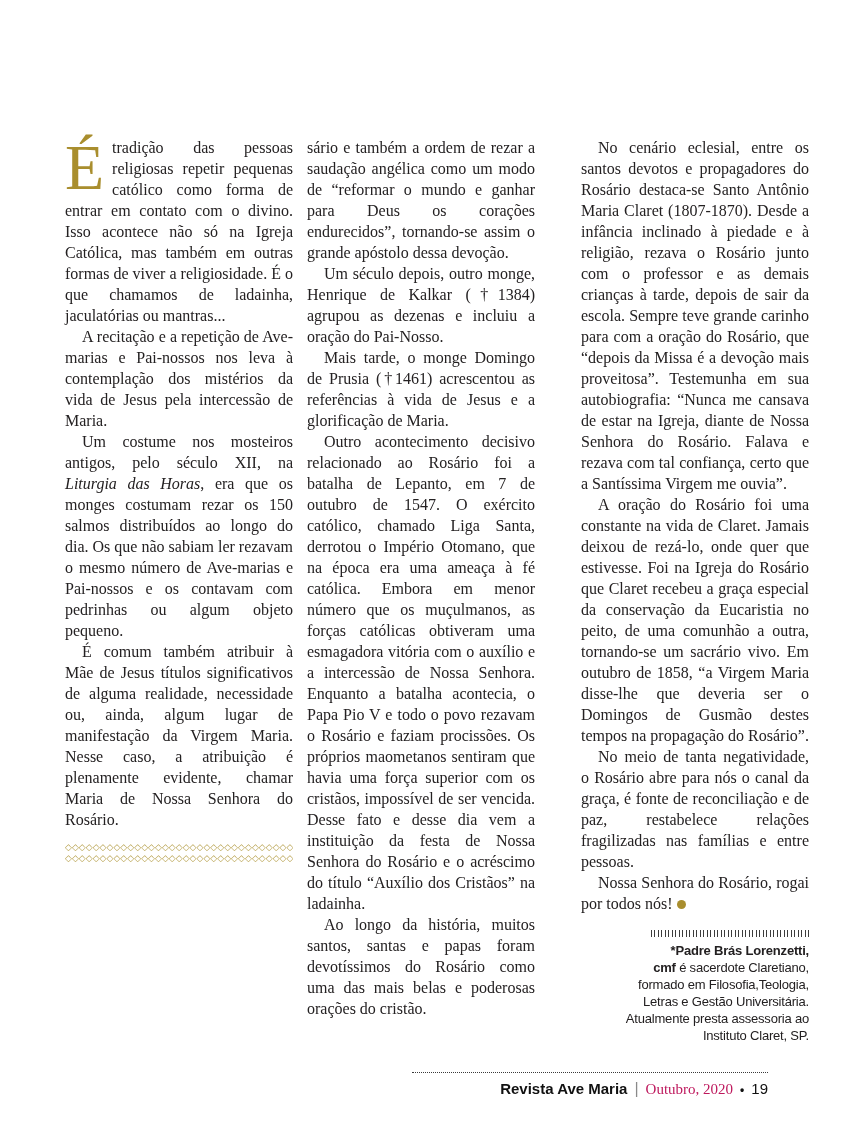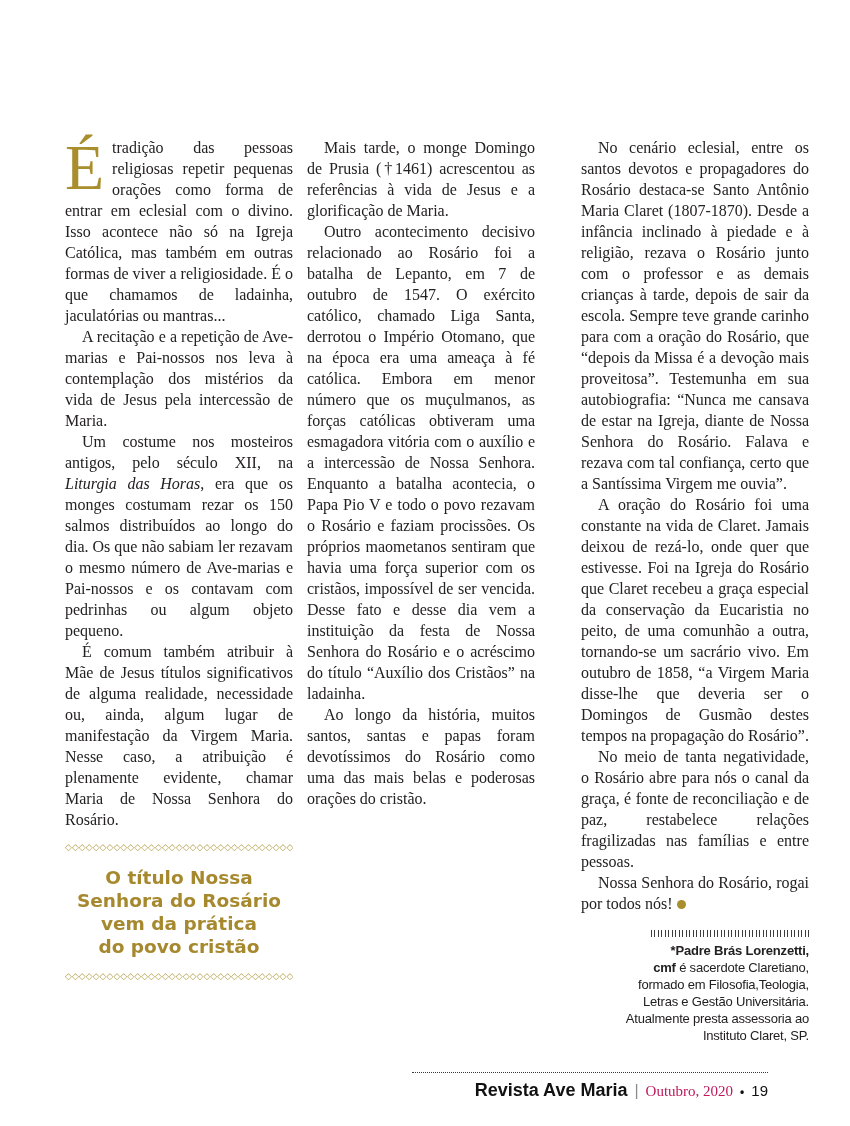--- a/index.html
+++ b/index.html
@@ -94,21 +94,21 @@
     border-top:1.5px dotted #3a3a3a;
     padding-top:7px;
     display:flex;
     justify-content:flex-end;
     align-items:baseline;
     gap:7px;
   }
   .f-brand{
     font-family:"Liberation Sans", sans-serif;
     font-weight:bold;
-    font-size:18px;
+    font-size:15px;
     color:#111;
   }
   .f-sep{
     font-family:"Liberation Sans", sans-serif;
     font-weight:300;
     font-size:16px;
     color:#8a8a8a;
   }
   .f-date{
     font-family:"Liberation Serif", serif;
@@ -127,36 +127,32 @@
     font-size:15px;
     color:#111;
   }
 </style>
 </head>
 <body>
 
 <div class="page">
 
   <div class="col col-1">
-      <p class="body-p"><span class="dropcap">É</span><span>tradição das pessoas religiosas repetir pequenas orações como forma de entrar em eclesial com o divino. Isso acontece não só na Igreja Católica, mas também em outras formas de viver a religiosidade. É o que chamamos de ladainha, jaculatórias ou mantras...</span></p>
+      <p class="body-p"><span class="dropcap">É</span><span>tradição das pessoas religiosas repetir pequenas católico como forma de entrar em contato com o divino. Isso acontece não só na Igreja Católica, mas também em outras formas de viver a religiosidade. É o que chamamos de ladainha, jaculatórias ou mantras...</span></p>
       <p class="body-p indent"><span>A recitação e a repetição de Ave-marias e Pai-nossos nos leva à contemplação dos mistérios da vida de Jesus pela intercessão de Maria.</span></p>
       <p class="body-p indent"><span>Um costume nos mosteiros antigos, pelo século XII, na </span><span class="it">Liturgia das Horas</span><span>, era que os monges costumam rezar os 150 salmos distribuídos ao longo do dia. Os que não sabiam ler rezavam o mesmo número de Ave-marias e Pai-nossos e os contavam com pedrinhas ou algum objeto pequeno.</span></p>
       <p class="body-p indent"><span>É comum também atribuir à Mãe de Jesus títulos significativos de alguma realidade, necessidade ou, ainda, algum lugar de manifestação da Virgem Maria. Nesse caso, a atribuição é plenamente evidente, chamar Maria de Nossa Senhora do Rosário.</span></p>
       <div class="pullquote">
         <div class="diamond-rule">◇◇◇◇◇◇◇◇◇◇◇◇◇◇◇◇◇◇◇◇◇◇◇◇◇◇◇◇◇◇◇◇◇◇◇◇◇◇◇◇</div>
-        <div class="pq-lines">
-          <div class="pq-line">O título Nossa</div>
-          <div class="pq-line">Senhora do Rosário</div>
-          <div class="pq-line">vem da prática</div>
-          <div class="pq-line">do povo cristão</div>
-        </div>
         <div class="diamond-rule">◇◇◇◇◇◇◇◇◇◇◇◇◇◇◇◇◇◇◇◇◇◇◇◇◇◇◇◇◇◇◇◇◇◇◇◇◇◇◇◇</div>
       </div>
     </div>
   <div class="col col-2">
+      <p class="body-p"><span>sário e também a ordem de rezar a saudação angélica como um modo de “reformar o mundo e ganhar para Deus os corações endurecidos”, tornando-se assim o grande apóstolo dessa devoção.</span></p>
+      <p class="body-p indent"><span>Um século depois, outro monge, Henrique de Kalkar (†1384) agrupou as dezenas e incluiu a oração do Pai-Nosso.</span></p>
       <p class="body-p indent"><span>Mais tarde, o monge Domingo de Prusia (†1461) acrescentou as referências à vida de Jesus e a glorificação de Maria.</span></p>
       <p class="body-p indent"><span>Outro acontecimento decisivo relacionado ao Rosário foi a batalha de Lepanto, em 7 de outubro de 1547. O exército católico, chamado Liga Santa, derrotou o Império Otomano, que na época era uma ameaça à fé católica. Embora em menor número que os muçulmanos, as forças católicas obtiveram uma esmagadora vitória com o auxílio e a intercessão de Nossa Senhora. Enquanto a batalha acontecia, o Papa Pio V e todo o povo rezavam o Rosário e faziam procissões. Os próprios maometanos sentiram que havia uma força superior com os cristãos, impossível de ser vencida. Desse fato e desse dia vem a instituição da festa de Nossa Senhora do Rosário e o acréscimo do título “Auxílio dos Cristãos” na ladainha.</span></p>
       <p class="body-p indent"><span>Ao longo da história, muitos santos, santas e papas foram devotíssimos do Rosário como uma das mais belas e poderosas orações do cristão.</span></p>
     </div>
   <div class="col col-3">
       <p class="body-p indent"><span>No cenário eclesial, entre os santos devotos e propagadores do Rosário destaca-se Santo Antônio Maria Claret (1807-1870). Desde a infância inclinado à piedade e à religião, rezava o Rosário junto com o professor e as demais crianças à tarde, depois de sair da escola. Sempre teve grande carinho para com a oração do Rosário, que “depois da Missa é a devoção mais proveitosa”. Testemunha em sua autobiografia: “Nunca me cansava de estar na Igreja, diante de Nossa Senhora do Rosário. Falava e rezava com tal confiança, certo que a Santíssima Virgem me ouvia”.</span></p>
       <p class="body-p indent"><span>A oração do Rosário foi uma constante na vida de Claret. Jamais deixou de rezá-lo, onde quer que estivesse. Foi na Igreja do Rosário que Claret recebeu a graça especial da conservação da Eucaristia no peito, de uma comunhão a outra, tornando-se um sacrário vivo. Em outubro de 1858, “a Virgem Maria disse-lhe que deveria ser o Domingos de Gusmão destes tempos na propagação do Rosário”.</span></p>
       <p class="body-p indent"><span>No meio de tanta negatividade, o Rosário abre para nós o canal da graça, é fonte de reconciliação e de paz, restabelece relações fragilizadas nas famílias e entre pessoas.</span></p>
       <p class="body-p indent"><span>Nossa Senhora do Rosário, rogai por todos nós!</span><span class="gold-bullet"></span></p>
       <div class="author-note">

